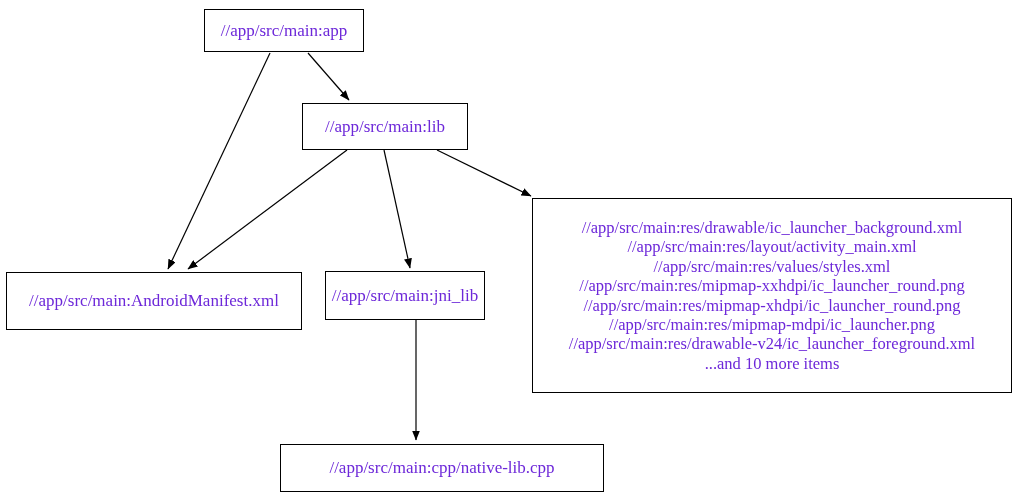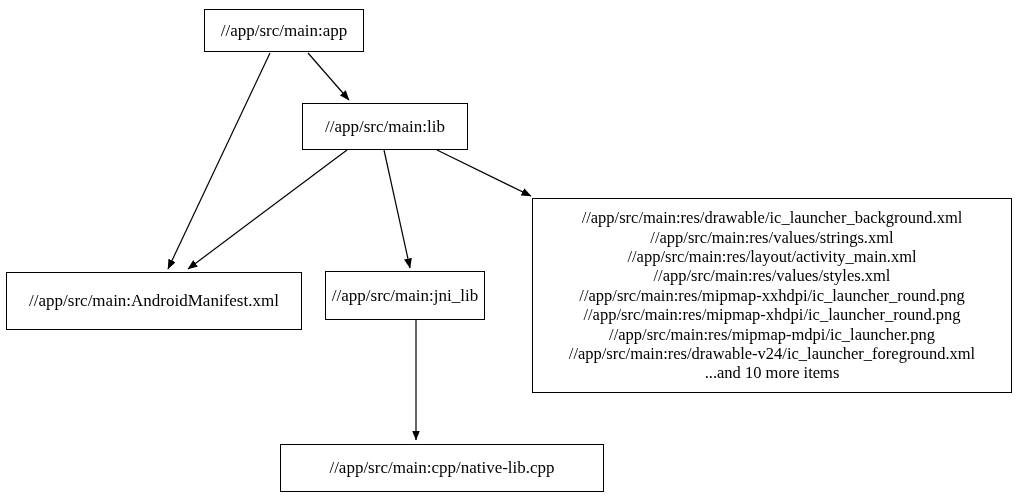--- a/index.html
+++ b/index.html
@@ -6,21 +6,21 @@
     margin: 0;
     padding: 0;
     background: #ffffff;
   }
   .canvas {
     position: relative;
     width: 1018px;
     height: 496px;
     background: #ffffff;
     font-family: "Liberation Serif", "DejaVu Serif", serif;
-    color: #000000;
+    color: #6d28d9;
     overflow: hidden;
   }
   .edges-layer {
     position: absolute;
     left: 0;
     top: 0;
     width: 1018px;
     height: 496px;
   }
   .node {
@@ -82,21 +82,20 @@
   <div class="node" id="node-manifest">
     <span>//app/src/main:AndroidManifest.xml</span>
   </div>
 
   <div class="node" id="node-jni-lib">
     <span>//app/src/main:jni_lib</span>
   </div>
 
   <div class="node multiline" id="node-resources">
     <div>//app/src/main:res/drawable/ic_launcher_background.xml</div>
-    <div>//app/src/main:res/values/strings.xml</div>
     <div>//app/src/main:res/layout/activity_main.xml</div>
     <div>//app/src/main:res/values/styles.xml</div>
     <div>//app/src/main:res/mipmap-xxhdpi/ic_launcher_round.png</div>
     <div>//app/src/main:res/mipmap-xhdpi/ic_launcher_round.png</div>
     <div>//app/src/main:res/mipmap-mdpi/ic_launcher.png</div>
     <div>//app/src/main:res/drawable-v24/ic_launcher_foreground.xml</div>
     <div>...and 10 more items</div>
   </div>
 
   <div class="node" id="node-native">

